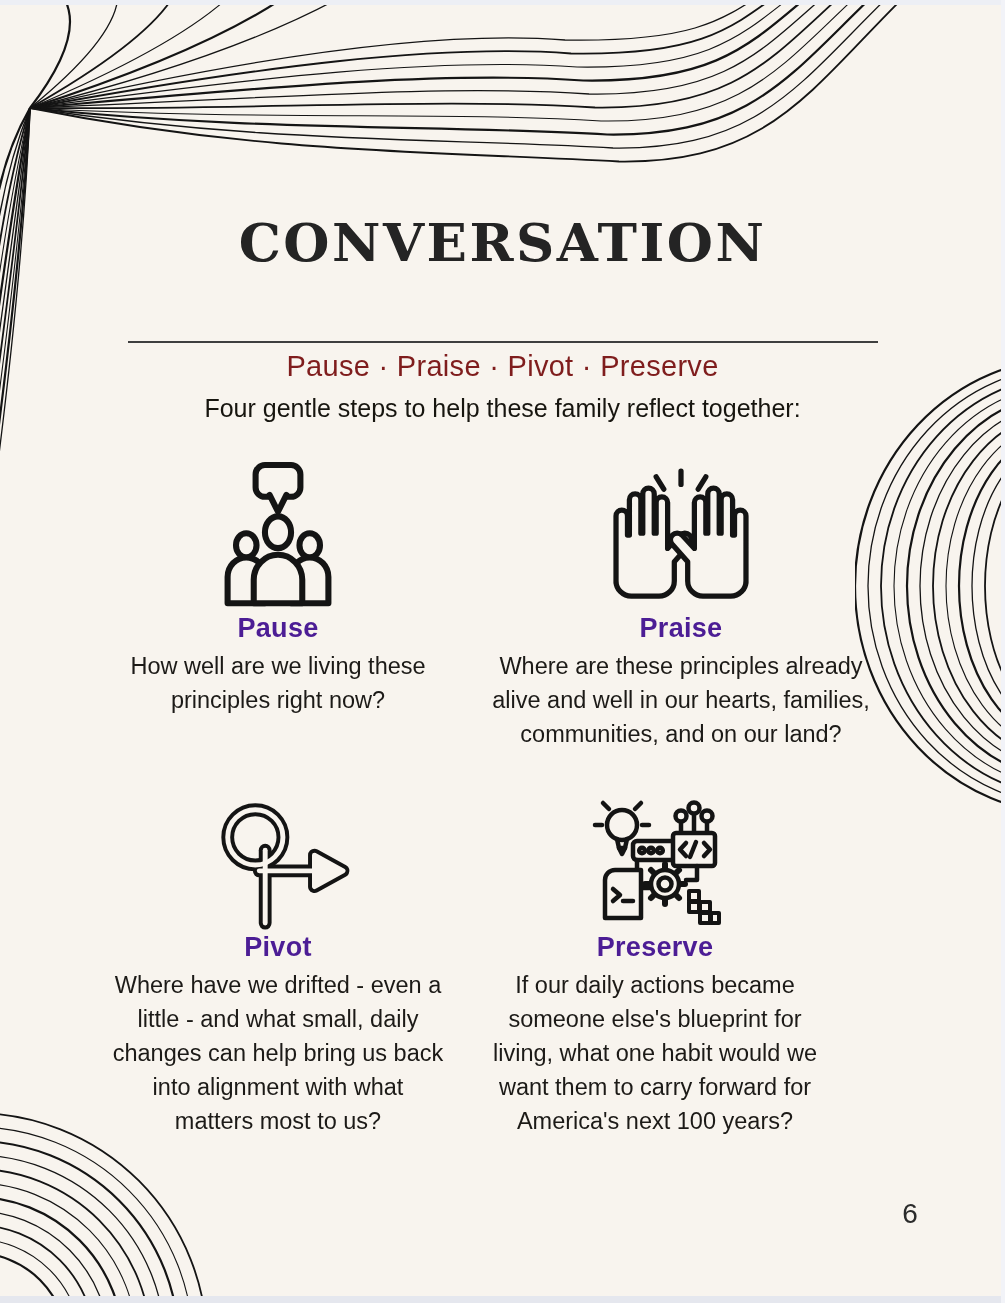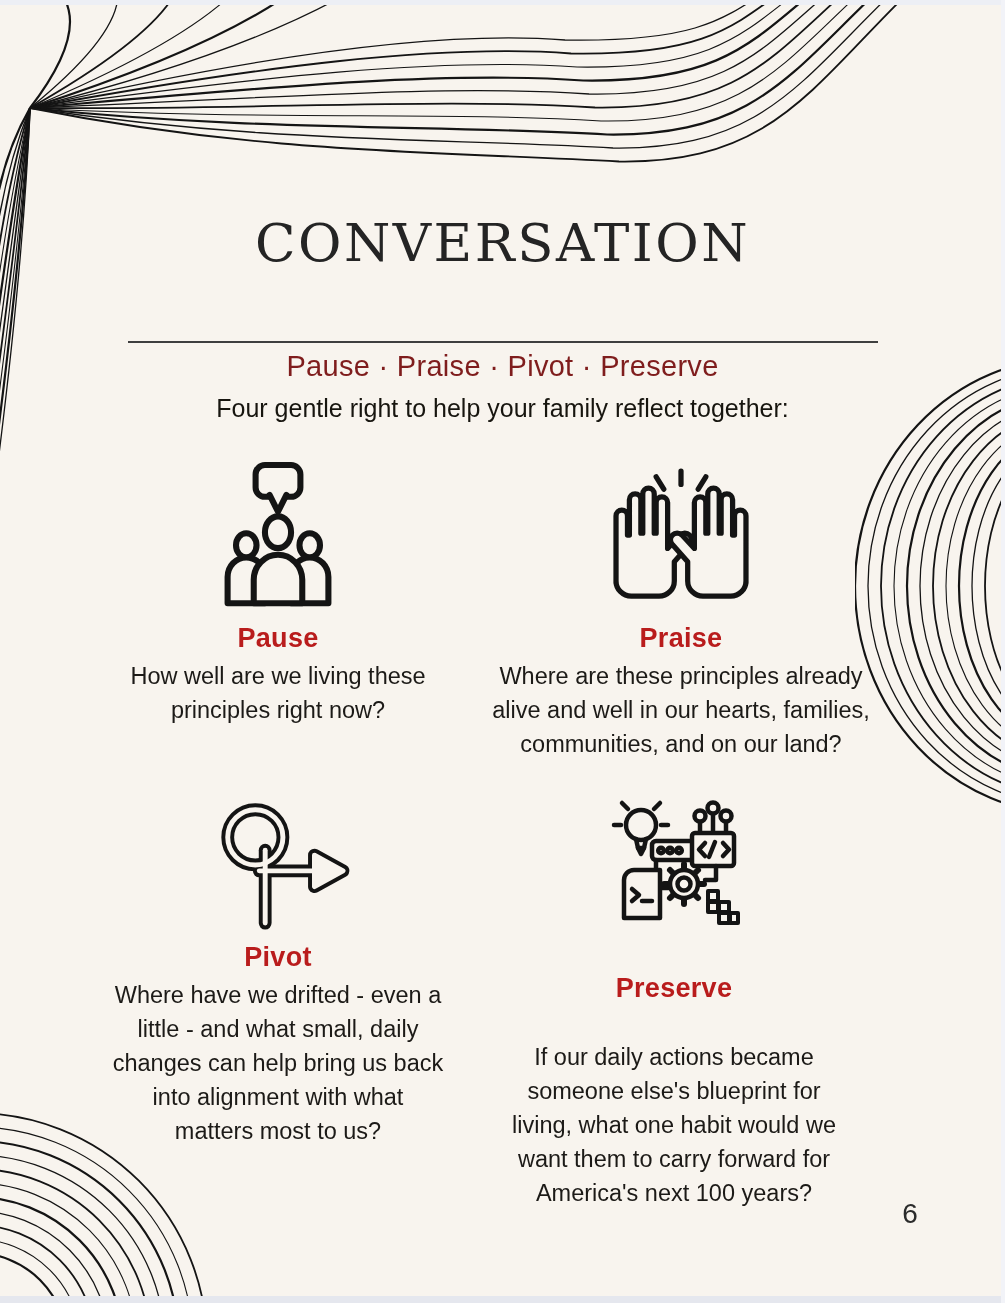--- a/index.html
+++ b/index.html
@@ -21,47 +21,47 @@
   .deco { position:absolute; pointer-events:none; }
   #deco-top         { left:0; top:0; width:1005px; height:560px; }
   #deco-right       { right:0; top:358px; width:150px; height:460px; }
   #deco-bottom-left { left:0; bottom:7px; width:260px; height:186px; }
 
   .title-block {
     position:absolute; top:212px; left:0; width:100%;
     text-align:center; z-index:2;
     font-family:"DejaVu Serif", serif;
     font-size:53px; line-height:61px; letter-spacing:2.5px;
-    color:#242424; font-weight:400;
+    color:#242424; font-weight:700;
   }
   .divider {
     position:absolute; top:341px; left:128px; width:750px; height:2px;
     background:#3f3f3f; z-index:2;
   }
   .subtitle {
     position:absolute; top:350px; left:0; width:100%; text-align:center;
     font-size:29px; color:#7f1d1d; letter-spacing:0.3px; z-index:2;
   }
   .intro {
     position:absolute; top:394px; left:0; width:100%; text-align:center;
     font-size:25px; color:#17150f; z-index:2;
   }
 
   .card { position:absolute; display:flex; flex-direction:column; align-items:center; text-align:center; z-index:3; }
   #card-pause    { left:88px;  top:458px; width:380px; }
   #card-praise   { left:451px; top:458px; width:460px; }
   #card-pivot    { left:88px;  top:792px; width:380px; }
-  #card-preserve { left:454px; top:792px; width:440px;gap:31px; }
+  #card-preserve { left:435px; top:792px; width:440px; }
 
   .icon-box { display:flex; align-items:center; justify-content:center; }
   .row1 .icon-box { height:155px; }
   .row2 .icon-box { height:140px; }
 
   .card-title {
-    margin-top:10px; font-size:27px; font-weight:bold; color:#b91c1c; letter-spacing:0.3px;
+    font-size:27px; font-weight:bold; color:#4c1d95; letter-spacing:0.3px;
   }
   .card-text {
     margin-top:5px; font-size:23.5px; line-height:34px; color:#1c1a17;
     white-space:pre-line;
   }
 
   .page-number {
     position:absolute; left:880px; top:1198px; width:60px; text-align:center;
     font-size:28px; color:#2b2b2b; z-index:3;
   }
@@ -132,21 +132,21 @@
 
   <div class="strip-top"></div>
   <div class="strip-bottom"></div>
   <div class="strip-right"></div>
 
   <div class="title-block">
     <div>CONVERSATION</div>
   </div>
   <div class="divider"></div>
   <div class="subtitle">Pause · Praise · Pivot · Preserve</div>
-  <div class="intro">Four gentle right to help your family reflect together:</div>
+  <div class="intro">Four gentle steps to help these family reflect together:</div>
 
   <div class="card row1" id="card-pause">
     <div class="icon-box">
       <svg class="icon-svg" width="112" height="150" viewBox="0 0 120 160">
         <g class="ink-stroke" stroke-width="6.5">
           <ellipse class="bg-fill" cx="26" cy="90" rx="11" ry="13"></ellipse>
           <path class="bg-fill" d="M6 152 V124 A20 21 0 0 1 46 124 V152 Z"></path>
           <ellipse class="bg-fill" cx="94" cy="90" rx="11" ry="13"></ellipse>
           <path class="bg-fill" d="M74 152 V124 A20 21 0 0 1 114 124 V152 Z"></path>
           <ellipse class="bg-fill" cx="60" cy="76" rx="14" ry="17"></ellipse>

